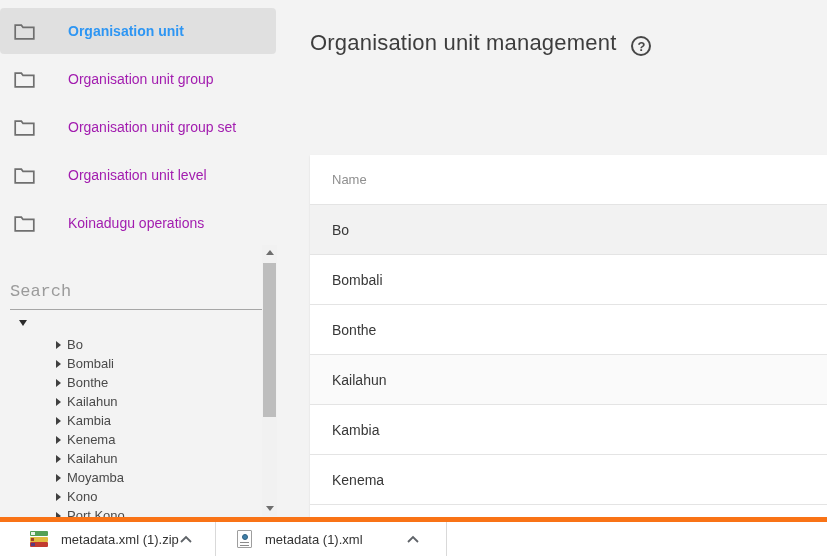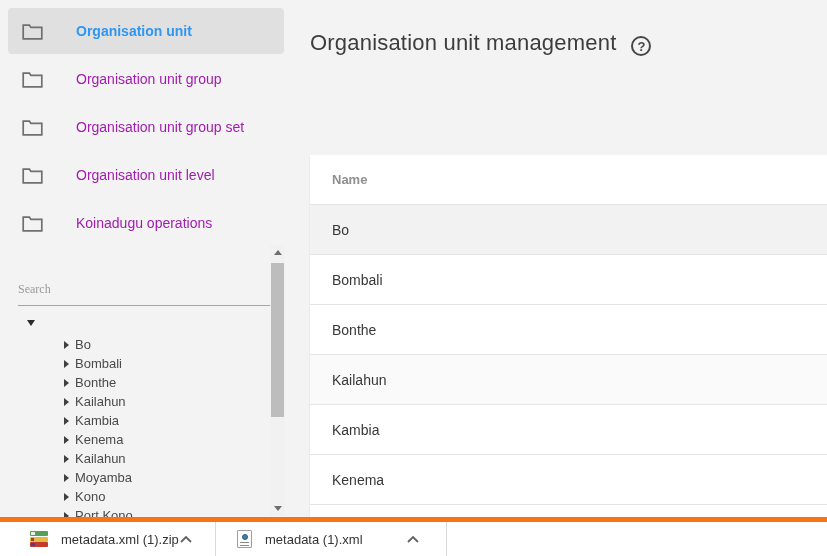--- a/index.html
+++ b/index.html
@@ -6,38 +6,38 @@
   html,body { width: 827px; height: 556px; }
   body {
     font-family: "Liberation Sans", sans-serif;
     background: #f3f3f3;
     position: relative;
     overflow: hidden;
     color: #424242;
   }
 
   
-  .sidebar { position: absolute; left: 8px; top: 0; width: 276px; height: 556px; }
+  .sidebar { position: absolute; left: 0; top: 0; width: 276px; height: 556px; }
   .menu { padding-top: 8px; }
   .menu-item {
     height: 46px; margin-bottom: 2px;
     display: flex; align-items: center;
     padding-left: 14px; cursor: pointer;
   }
   .menu-item .icon-box { width: 22px; height: 18px; margin-right: 32px; flex: none; display:flex; align-items:center; }
   .menu-item .menu-label { font-size: 14px; color: #a21caf; }
   .menu-item.selected { background: #e0e0e0; border-radius: 4px; }
   .menu-item.selected .menu-label { color: #2e96f3; font-weight: bold; }
 
   
   .search-wrap { position: absolute; left: 10px; top: 278px; width: 255px; }
   .search-input {
     width: 100%; border: none; outline: none; background: transparent;
-    border-bottom: 1px solid #a6a6a6; font-size: 12px; padding: 4px 0 8px 0;
-    font-family: Liberation Serif, serif; color: #424242;
+    border-bottom: 1px solid #a6a6a6; font-size: 17px; padding: 4px 0 8px 0;
+    font-family: Liberation Mono, monospace; color: #424242;
   }
   .search-input::placeholder { color: #9b9b9b; }
 
   
   .tree { position: absolute; left: 0; top: 314px; width: 258px; height: 242px; overflow: hidden; }
   .tree-root-row { padding-left: 19px; height: 18px; display: flex; align-items: center; cursor: pointer; }
   .tri-down { width: 0; height: 0; border-left: 4px solid transparent; border-right: 4px solid transparent; border-top: 6px solid #2b2b2b; }
   .tree-list { list-style: none; padding-left: 56px; margin-top: 3px; }
   .tree-item { height: 19px; display: flex; align-items: center; cursor: pointer; }
   .tri-right { width: 0; height: 0; border-top: 4px solid transparent; border-bottom: 4px solid transparent; border-left: 5px solid #3f3f3f; margin-right: 6px; flex: none; }
@@ -61,21 +61,21 @@
     font-size: 13px; font-weight: bold; color: #474747; cursor: pointer; flex: none;
   }
 
   
   .table-card {
     position: absolute; left: 310px; top: 155px; right: 0; height: 362px;
     background: #ffffff; box-shadow: 0 1px 2px rgba(0,0,0,0.1);
   }
   .thead {
     height: 50px; display: flex; align-items: center; padding-left: 22px;
-    border-bottom: 1px solid #e4e4e4; font-size: 13px; color: #8f8f8f; font-weight: bold;
+    border-bottom: 1px solid #e4e4e4; font-size: 13px; color: #8f8f8f;
   }
   .trow {
     height: 50px; display: flex; align-items: center; padding-left: 22px;
     border-bottom: 1px solid #e4e4e4; font-size: 14px; color: #383838;
     background: #ffffff; cursor: pointer;
   }
   .tbody .trow:nth-child(1) { background: #f2f2f2; }
   .tbody .trow:nth-child(4) { background: #fafafa; }
 
   

